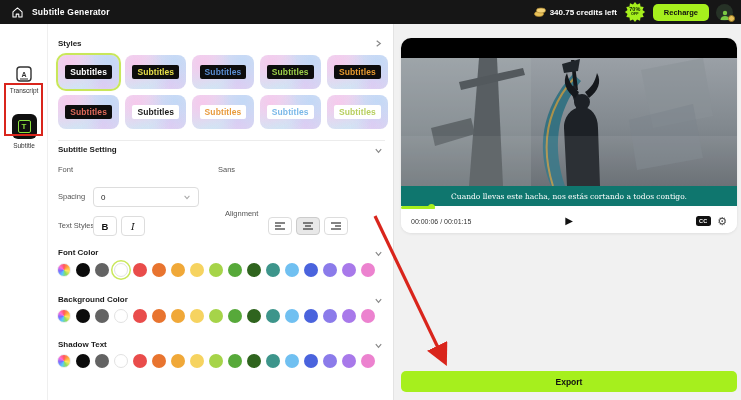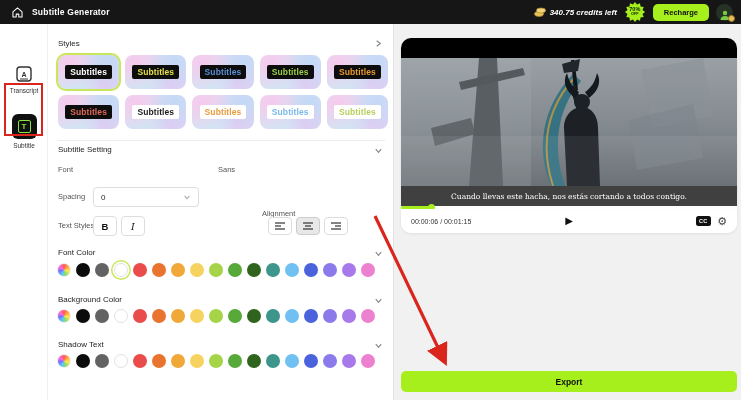--- a/index.html
+++ b/index.html
@@ -5,41 +5,41 @@
   * { margin:0; padding:0; box-sizing:border-box; }
   html,body { width:741px; height:400px; }
   body { font-family:"Liberation Sans", sans-serif; background:#fff; position:relative; overflow:hidden; }
   .page { position:absolute; inset:0; width:741px; height:400px; }
 
   
   .topbar { position:absolute; left:0; top:0; width:741px; height:24px; background:#161616; display:flex; align-items:center; padding:0 8px; }
   .home-btn { width:18px; height:18px; display:flex; align-items:center; justify-content:center; cursor:pointer; }
   .app-title { color:#fff; font-size:8.5px; font-weight:bold; margin-left:6px; letter-spacing:.2px; }
   .topbar-right { margin-left:auto; display:flex; align-items:center; gap:7px; }
-  .credits { display:flex; align-items:center; gap:4px; color:#fff; font-size:8px; font-weight:bold;font-style:italic; }
+  .credits { display:flex; align-items:center; gap:4px; color:#fff; font-size:8px; font-weight:bold; }
   .promo-badge { width:22px; height:22px; position:relative; display:flex; align-items:center; justify-content:center; }
   .promo-badge .promo-text { position:absolute; text-align:center; line-height:1; color:#0d2200; }
   .promo-pct { font-size:5.5px; font-weight:bold; display:block; }
   .promo-off { font-size:3.8px; font-weight:bold; display:block; margin-top:.5px; }
   .recharge-btn { background:#a6ef1d; color:#111; font-size:7.5px; font-weight:bold; border:none; border-radius:5px; padding:4px 11px; cursor:pointer; }
   .avatar { width:17px; height:17px; border-radius:50%; background:#263226; position:relative; display:flex; align-items:flex-end; justify-content:center; overflow:visible; }
   .avatar .coin-badge { position:absolute; right:-2px; bottom:-1px; width:7px; height:7px; border-radius:50%; background:#e8c15a; border:1px solid #9a7b22; }
 
   
   .left-rail { position:absolute; left:0; top:24px; width:48px; height:376px; background:#fff; border-right:1px solid #efefef; }
   .rail-item { position:absolute; left:0; width:48px; text-align:center; cursor:pointer; }
   .rail-label { font-size:6.5px; color:#333; display:block; margin-top:3px; }
   .transcript-icon { width:20px; height:20px; margin:0 auto; display:block; }
   .subtitle-icon { width:25px; height:25px; margin:0 auto; background:#101010; border-radius:6px; display:flex; align-items:center; justify-content:center; }
   .subtitle-icon .t-box { width:13px; height:13px; border:1.5px solid #8ae23c; border-radius:2px; color:#8ae23c; font-size:8px; font-weight:bold; display:flex; align-items:center; justify-content:center; }
   .annotation-box { position:absolute; left:4px; top:83px; width:39px; height:53px; border:2.5px solid #d9251c; pointer-events:none; }
 
   
   .main { position:absolute; left:48px; top:24px; width:345px; height:376px; background:#fff; }
-  .sec-title { position:absolute; font-size:8px; font-weight:normal; color:#1c1c1c; }
+  .sec-title { position:absolute; font-size:8px; font-weight:bold; color:#1c1c1c; }
   .chev { position:absolute; width:9px; height:9px; }
   .styles-grid { position:absolute; left:10px; top:31px; width:330px; display:grid; grid-template-columns:repeat(5,1fr); gap:6px; }
   .swatch { height:34px; border-radius:8px; display:flex; align-items:center; justify-content:center; cursor:pointer;
     background:
       radial-gradient(circle at 18% 25%, #f6c9ec 0%, rgba(246,201,236,0) 48%),
       radial-gradient(circle at 82% 18%, #c3d9f6 0%, rgba(195,217,246,0) 52%),
       radial-gradient(circle at 28% 85%, #cfe6f4 0%, rgba(207,230,244,0) 52%),
       radial-gradient(circle at 75% 78%, #e2c9f2 0%, rgba(226,201,242,0) 55%),
       linear-gradient(135deg, #e9dcf2, #cfe0f2); }
   .swatch.selected { outline:2px solid #c9e75a; outline-offset:0; box-shadow:0 0 3px #c9e75a; }
@@ -60,21 +60,21 @@
   .dot { width:14px; height:14px; border-radius:50%; cursor:pointer; }
   .dot.white { border:1px solid #e2e2e2; }
   .dot.rainbow { background:conic-gradient(#ff5959,#ffa93c,#ffe663,#8ee05a,#59c8ff,#7a6cff,#ff6cd9,#ff5959); border:1px solid #eee; }
   .dot.selected { box-shadow:0 0 0 1.5px #fff, 0 0 0 3px #c9e75a; }
 
   
   .right-panel { position:absolute; left:393px; top:24px; width:348px; height:376px; background:#f1f1f1; border-left:1px solid #e3e3e3; }
   .video-card { position:absolute; left:7px; top:14px; width:336px; height:195px; border-radius:10px; overflow:hidden; background:#fff; box-shadow:0 1px 3px rgba(0,0,0,.08); }
   .video-area { position:relative; width:336px; height:168px; background:#000; }
   .scene { position:absolute; left:0; top:20px; width:336px; height:128px; }
-  .sub-bar { position:absolute; left:0; bottom:0; width:336px; height:20px; background:#404040; display:flex; align-items:center; justify-content:center; }
+  .sub-bar { position:absolute; left:0; bottom:0; width:336px; height:20px; background:#0f766e; display:flex; align-items:center; justify-content:center; }
   .sub-text { color:#fff; font-size:7.5px; font-family:"DejaVu Serif", serif; }
   .progress-row { position:relative; width:336px; height:3px; background:#fdfdfd; }
   .progress-fill { position:absolute; left:0; top:0; height:3px; background:#a6ef1d; border-radius:2px; }
   .progress-knob { position:absolute; top:-2px; width:7px; height:7px; border-radius:50%; background:#a6ef1d; }
   .controls { position:relative; width:336px; height:24px; background:#fff; display:flex; align-items:center; padding:0 10px; }
   .time-text { font-size:7px; color:#333; }
   .play-btn { position:absolute; left:50%; transform:translateX(-50%); font-size:10px; color:#111; cursor:pointer; line-height:1; }
   .ctrl-right { margin-left:auto; display:flex; align-items:center; gap:6px; }
   .cc-chip { background:#111; color:#fff; font-size:5.5px; font-weight:bold; border-radius:2.5px; padding:2px 3.5px; letter-spacing:.3px; cursor:pointer; }
   .gear { font-size:11px; color:#444; cursor:pointer; line-height:1; }
@@ -198,21 +198,21 @@
     </div>
 
     <span class="field-label" style="left:10px; top:197px;">Text Styles</span>
     <div class="mini-btn" style="left:45px; top:192px;">
         <span class="bold-glyph">B</span>
       </div>
     <div class="mini-btn" style="left:73px; top:192px;">
         <span class="italic-glyph">I</span>
       </div>
 
-    <span class="field-label" style="left:177px; top:185px;margin-left:37px;">Alignment</span>
+    <span class="field-label" style="left:177px; top:185px;">Alignment</span>
     <div class="align-btn" style="left:220px; top:193px;">
       <svg width="12" height="10" viewBox="0 0 12 10">
           <line x1="1" y1="2" x2="11" y2="2" stroke="#333" stroke-width="1.2"></line>
           <line x1="1" y1="5" x2="7" y2="5" stroke="#333" stroke-width="1.2"></line>
           <line x1="1" y1="8" x2="11" y2="8" stroke="#333" stroke-width="1.2"></line>
         </svg>
     </div>
     <div class="align-btn selected" style="left:248px; top:193px;">
       <svg width="12" height="10" viewBox="0 0 12 10">
           <line x1="1" y1="2" x2="11" y2="2" stroke="#333" stroke-width="1.2"></line>

